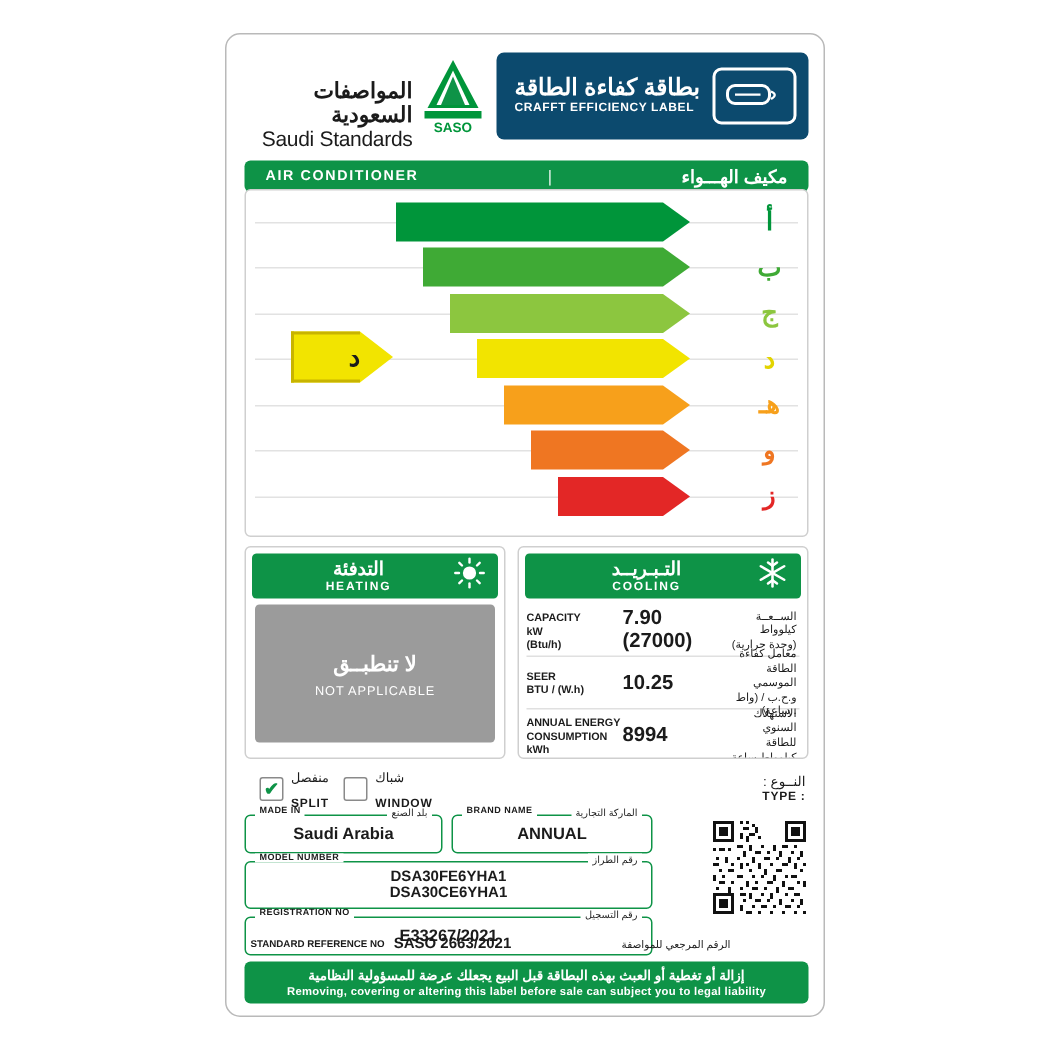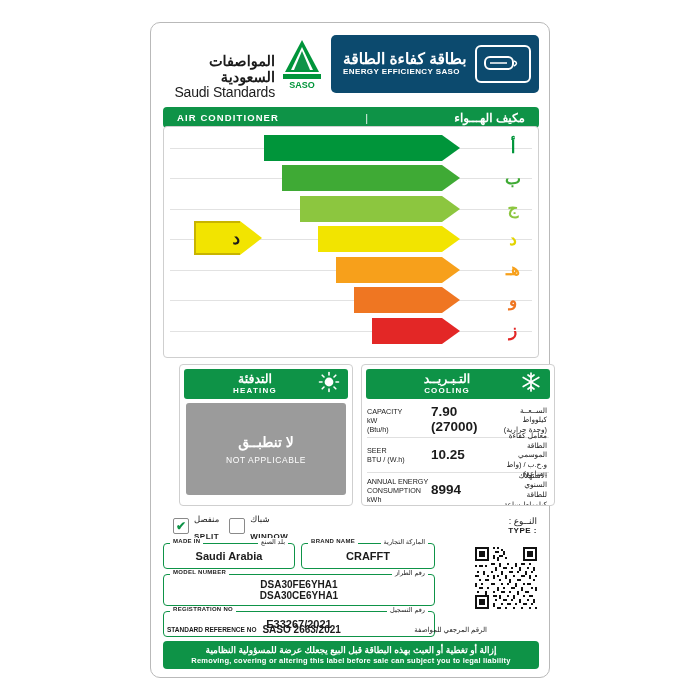--- a/index.html
+++ b/index.html
@@ -204,21 +204,21 @@
     width: 0; height: 0;
     border-top: 17px solid transparent;
     border-bottom: 17px solid transparent;
     border-left: 22px solid #f2e400;
     position: relative;
   }
 
   
   .panels {
     position: absolute;
-    left: 28px;
+    left: 12px;
     top: 341px;
     width: 376px;
     height: 142px;
     display: flex;
     gap: 8px;
   }
   .panel {
     border: 1px solid #cfcfcf;
     border-radius: 4px;
     box-sizing: border-box;
@@ -260,21 +260,21 @@
   .cool-row {
     display: flex;
     align-items: center;
     height: 34px;
     border-bottom: 1px solid #e0e0e0;
   }
   .cool-row:last-child { border-bottom: none; }
   .cr-en {
     width: 64px;
     font-size: 7.2px;
-    font-weight: normal;
+    font-weight: bold;
     color: #1b1b1b;
     line-height: 1.25;
   }
   .cr-val {
     width: 72px;
     font-size: 13.5px;
     font-weight: bold;
     color: #1b1b1b;
     text-align: left;
     line-height: 1.1;
@@ -427,21 +427,21 @@
             <path d="M23 9 L34 32 L12 32 Z" fill="#ffffff"></path>
             <path d="M23 13 L31 32 L15 32 Z" fill="#0e9347"></path>
             <path d="M4 36 h38 v5 h-38 z" fill="#00953a"></path>
             <text x="23" y="50" font-size="9" font-family="Liberation Sans, sans-serif" font-weight="bold" fill="#00953a" text-anchor="middle">SASO</text>
           </svg>
         </div>
       </div>
       <div class="energy-head">
         <div class="energy-head-text">
           <div class="eh-ar">بطاقة كفاءة الطاقة</div>
-          <div class="eh-en">ENERGY EFFICIENCY SASO</div>
+          <div class="eh-en">CRAFFT EFFICIENCY LABEL</div>
         </div>
         <div class="ac-icon-box">
           <svg width="40" height="20" viewBox="0 0 40 20">
             <rect x="2" y="3" width="28" height="12" rx="5" fill="none" stroke="#ffffff" stroke-width="2"></rect>
             <line x1="7" y1="9" x2="24" y2="9" stroke="#ffffff" stroke-width="1.5"></line>
             <path d="M31 7 q5 2 0 5" fill="none" stroke="#ffffff" stroke-width="1.5"></path>
           </svg>
         </div>
       </div>
     </div>
@@ -646,21 +646,21 @@
 
         <div style="display:flex; gap:6px;">
           <div class="ibox" style="width:132px;">
             <span class="cap-en">MADE IN</span>
             <span class="cap-ar">بلد الصنع</span>
             <span class="val">Saudi Arabia</span>
           </div>
           <div class="ibox" style="width:134px;">
             <span class="cap-en">BRAND NAME</span>
             <span class="cap-ar">الماركة التجارية</span>
-            <span class="val">CRAFFT</span>
+            <span class="val">ANNUAL</span>
           </div>
         </div>
 
         <div class="ibox tall">
           <span class="cap-en">MODEL NUMBER</span>
           <span class="cap-ar">رقم الطراز</span>
           <span class="val two">
             <span>DSA30FE6YHA1</span><br>
             <span>DSA30CE6YHA1</span>
           </span>

